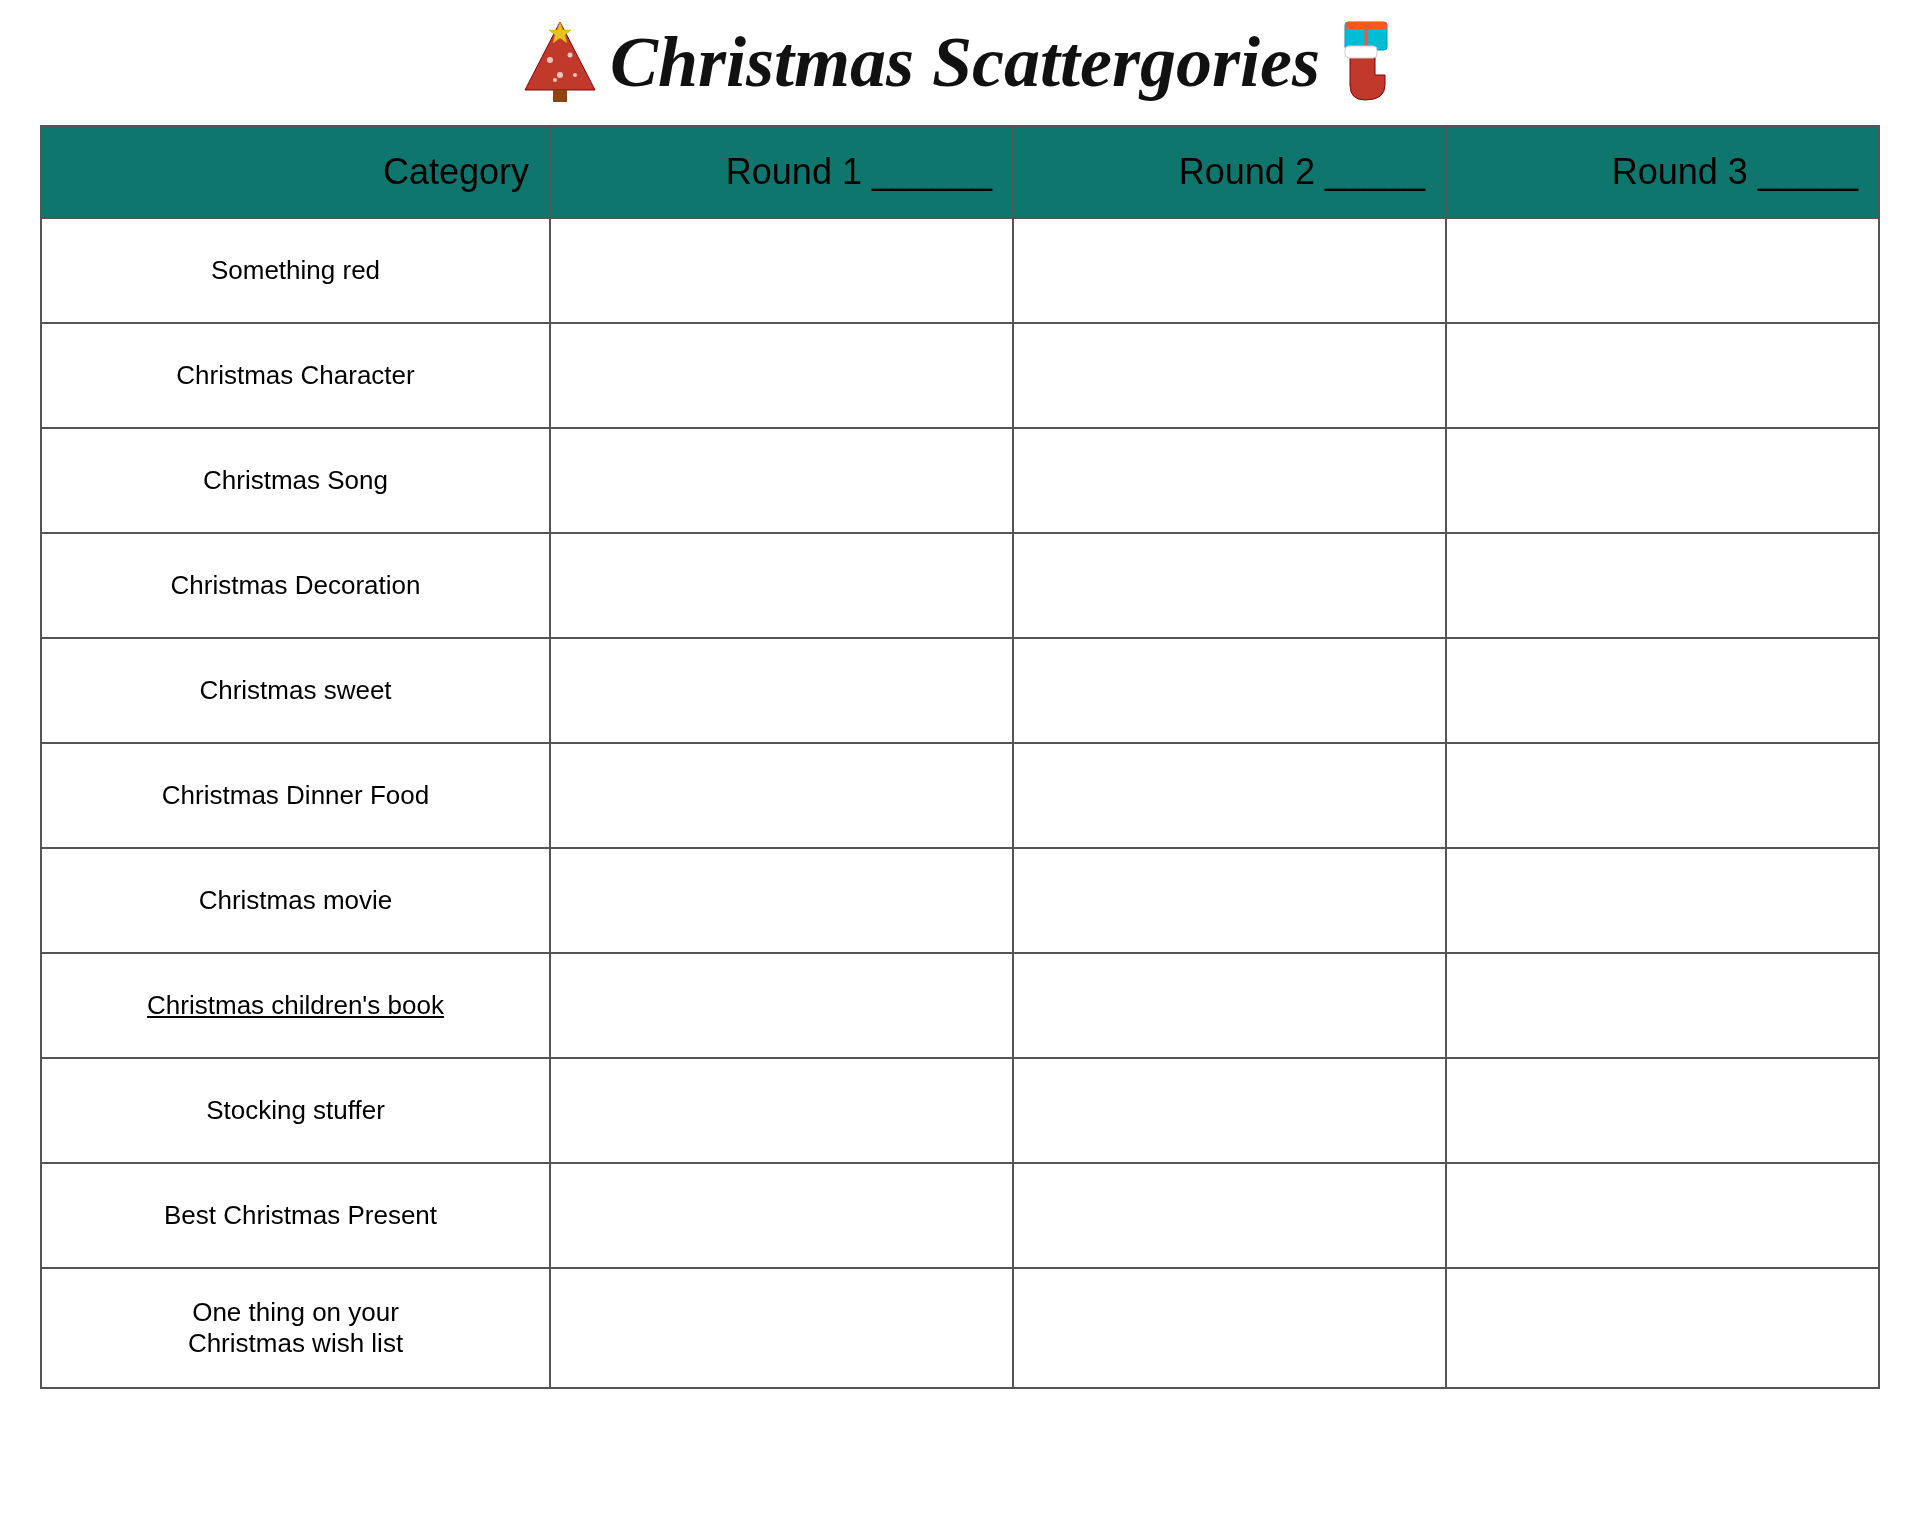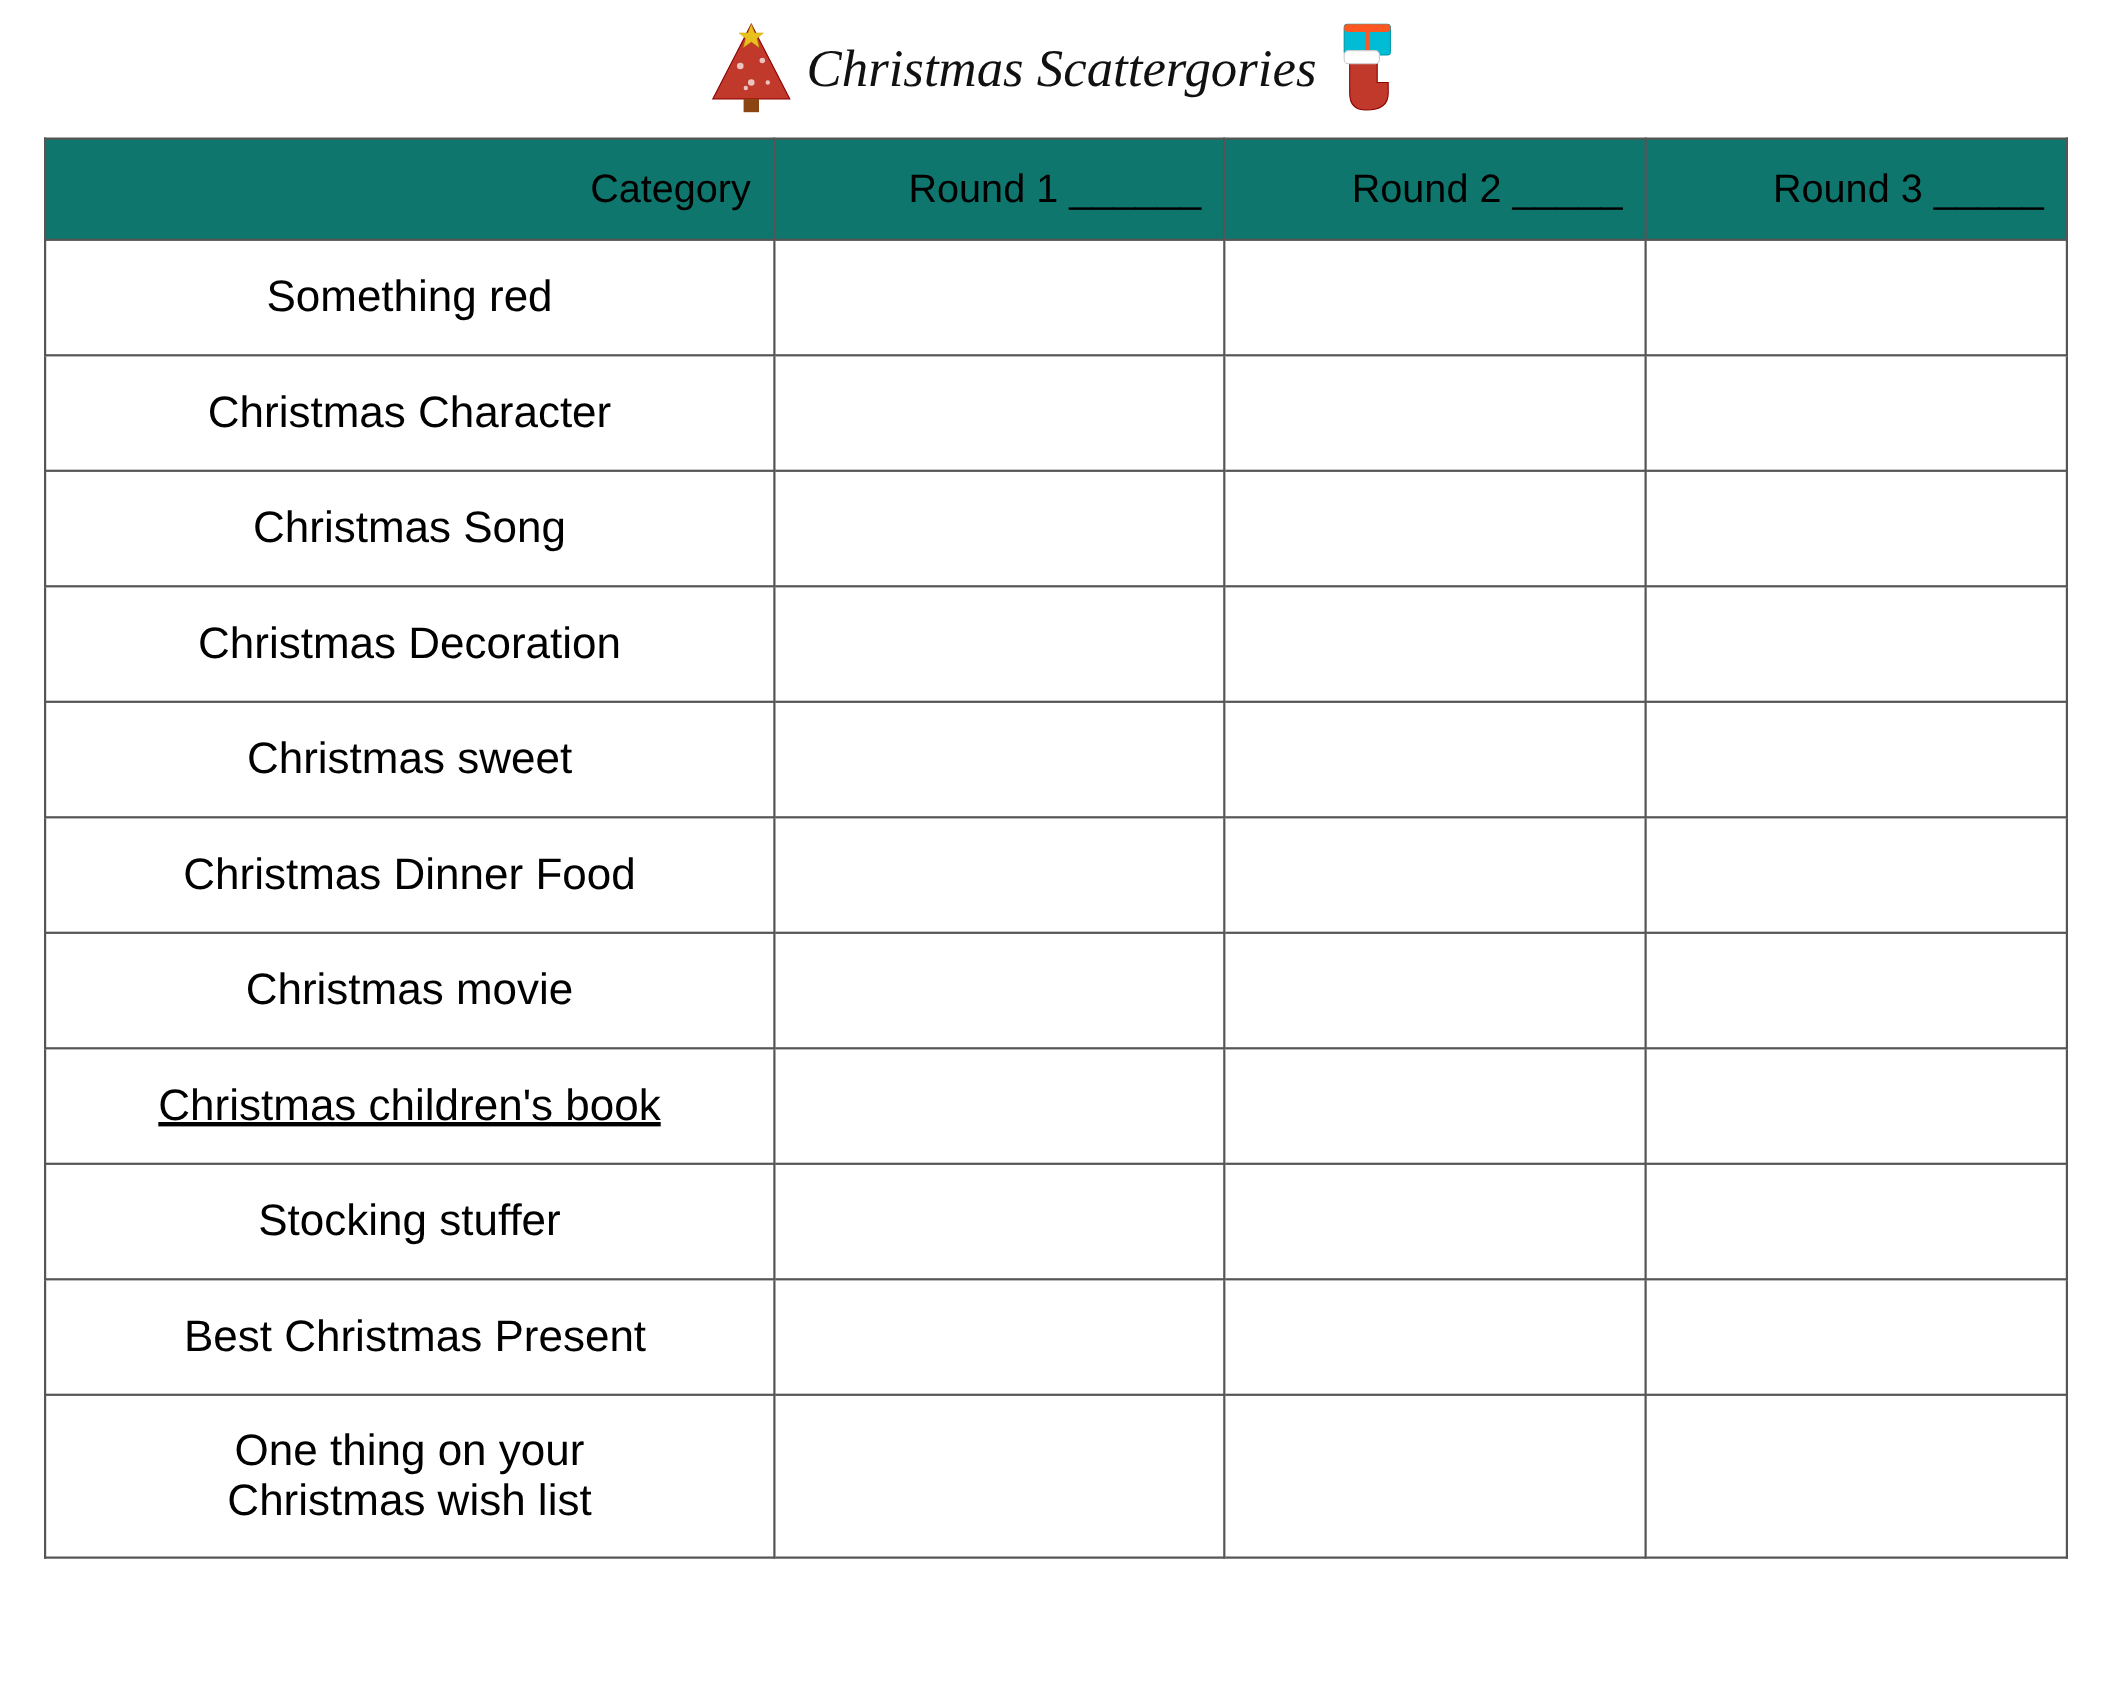--- a/index.html
+++ b/index.html
@@ -21,23 +21,23 @@
 
     .header {
       display: flex;
       align-items: center;
       justify-content: center;
       margin-bottom: 20px;
       gap: 10px;
     }
 
     .title-text {
-      font-size: 48px;
+      font-size: 72px;
       font-family: 'Georgia', cursive, serif;
-      font-weight: normal;
+      font-weight: bold;
       color: #111;
       font-style: italic;
     }
 
     table {
       width: 100%;
       border-collapse: collapse;
       border: 2px solid #555;
     }
 
@@ -56,21 +56,21 @@
       padding: 28px 20px;
       text-align: center;
       font-size: 34px;
       font-family: Arial, sans-serif;
       height: 105px;
       vertical-align: middle;
     }
 
     td.category-cell {
       text-align: center;
-      font-size: 40px;
+      font-size: 26px;
       background: #ffffff;
     }
 
     td.answer-cell {
       background: #ffffff;
     }
 
     
     .tree-svg {
       width: 80px;

